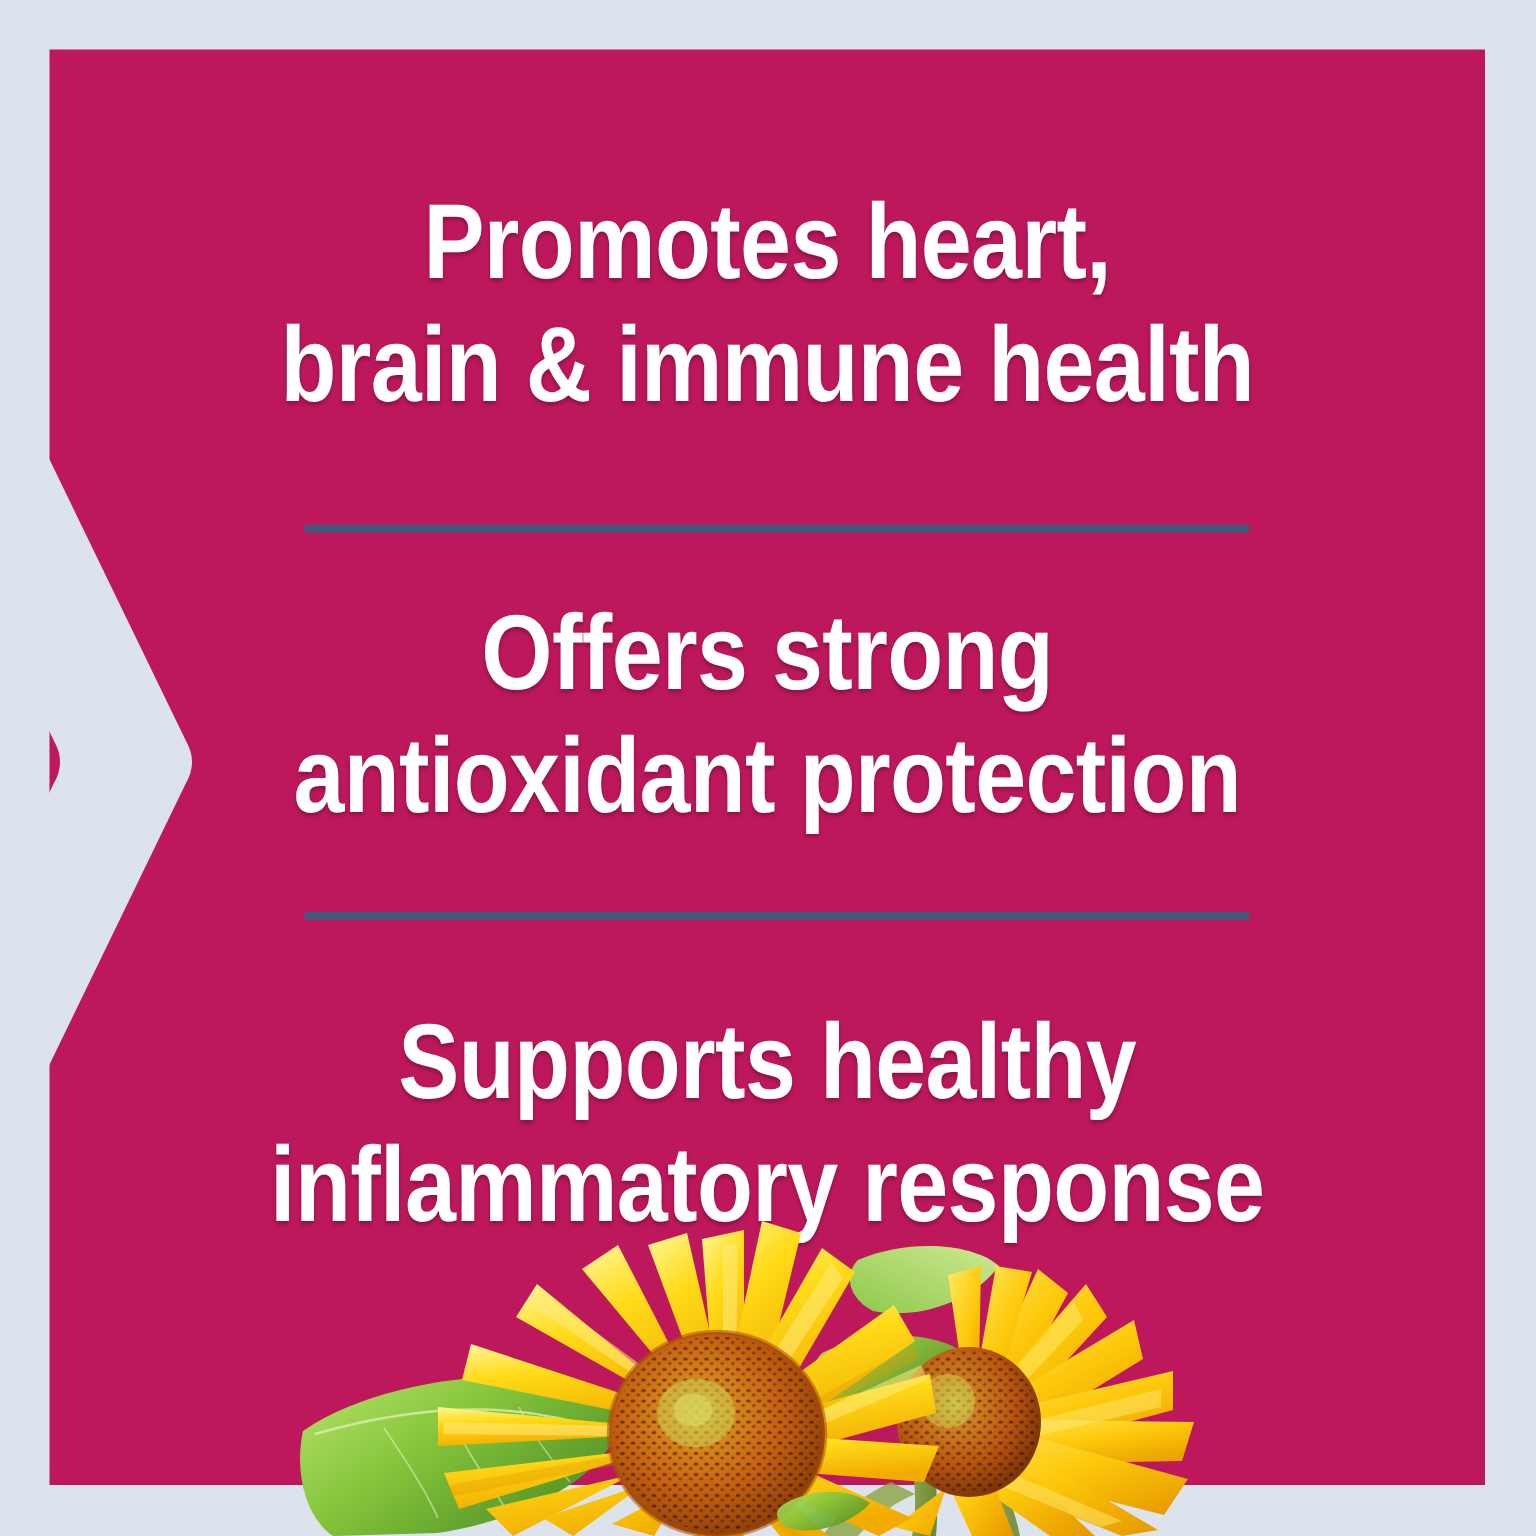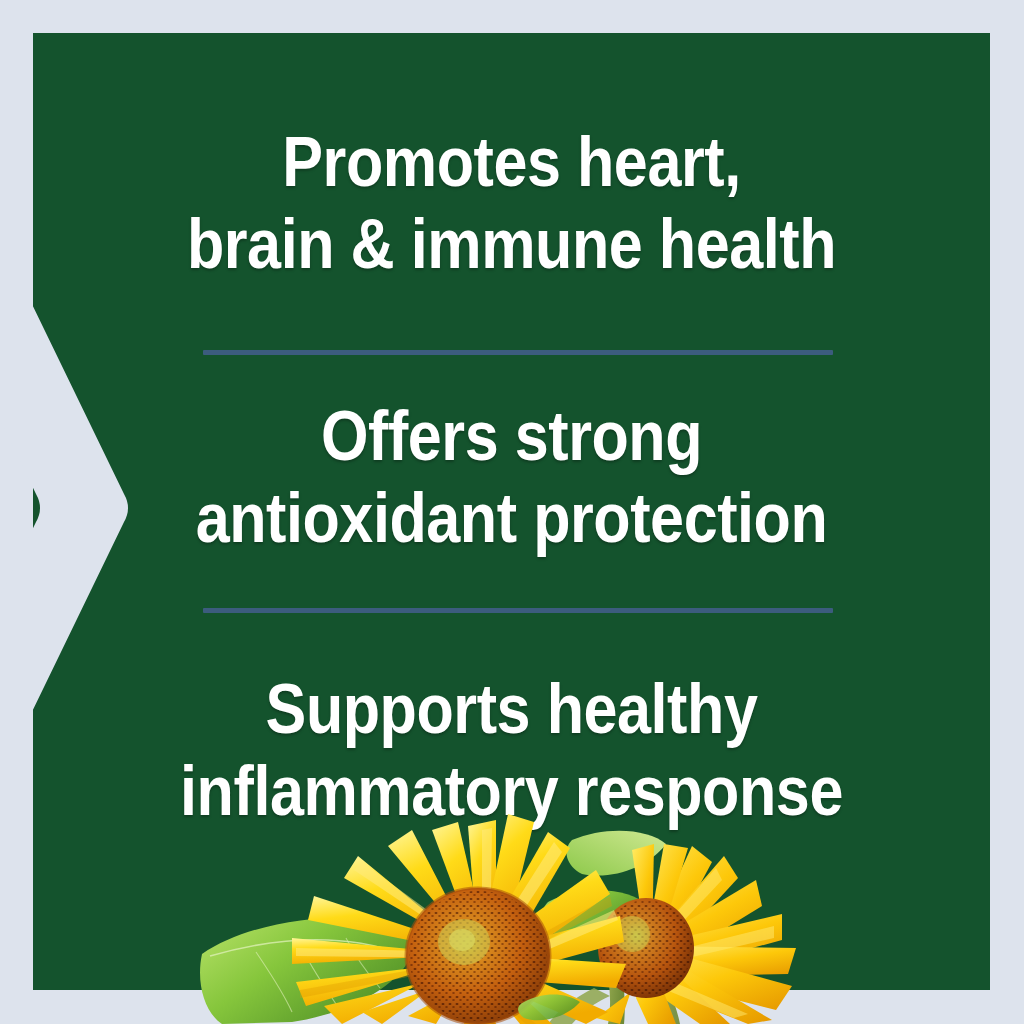--- a/index.html
+++ b/index.html
@@ -25,21 +25,21 @@
     background:#dde3ed;
   }
 
   
   .panel {
     position:absolute;
     left:33px;
     top:33px;
     width:957px;
     height:957px;
-    background:#14532d;
+    background:#be185d;
     overflow:hidden;
   }
 
   
   .benefits {
     position:absolute;
     left:0;
     top:0;
     width:957px;
     height:957px;

